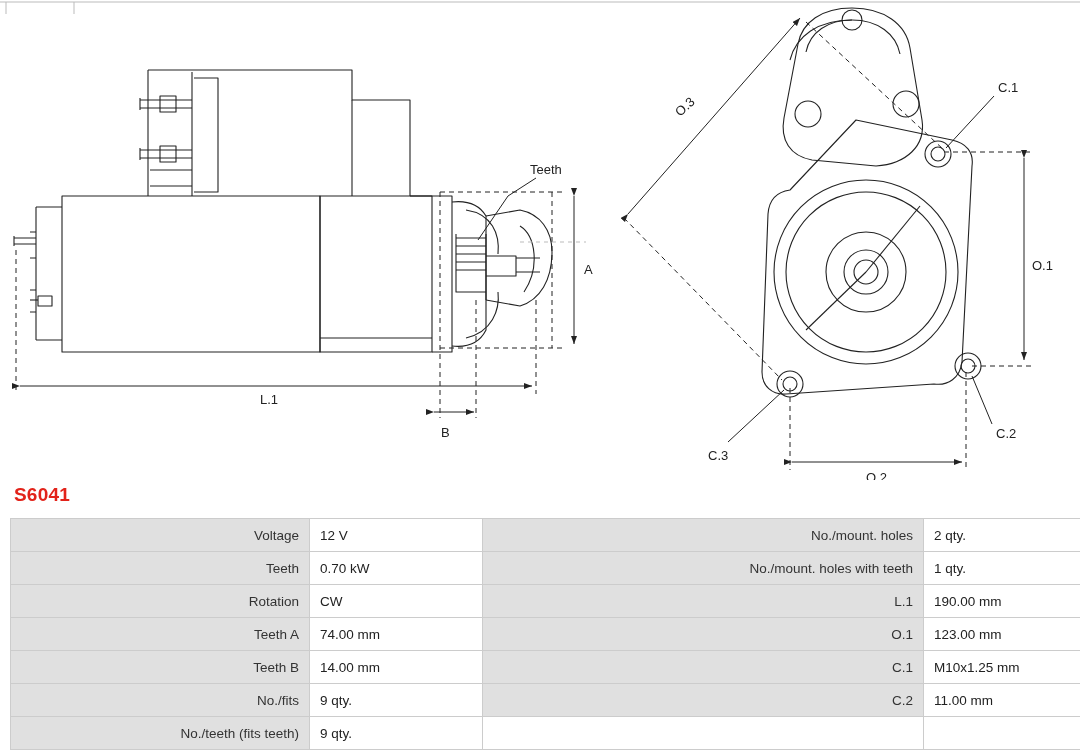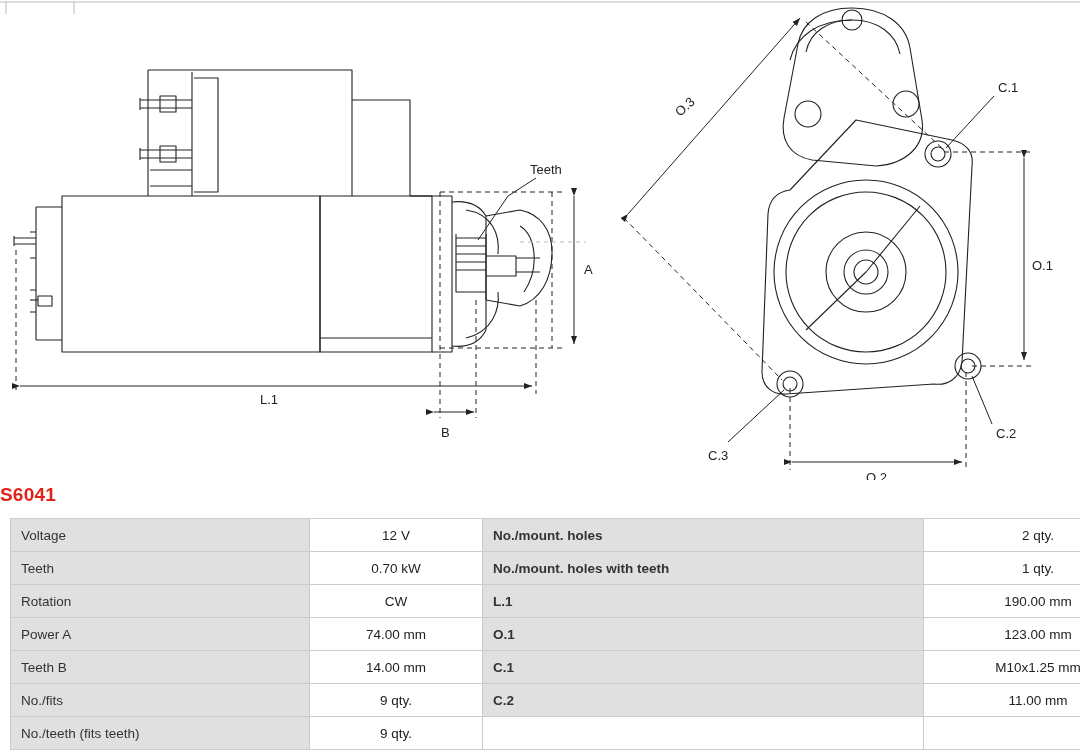--- a/index.html
+++ b/index.html
@@ -22,21 +22,21 @@
   }
   .drawing {
     position: absolute;
     left: 0;
     top: 0;
     width: 1080px;
     height: 480px;
   }
   .part-code {
     position: absolute;
-    left: 0;
+    left: 14px;
     top: 484px;
     font-size: 19px;
     font-weight: bold;
     color: #e2231a;
     letter-spacing: 0.2px;
   }
   .spec-table {
     position: absolute;
     left: 10px;
     top: 518px;
@@ -47,35 +47,35 @@
   .spec-table td {
     border: 1px solid #cccccc;
     height: 32px;
     font-size: 13.5px;
     padding: 0 10px;
     vertical-align: middle;
     background: #ffffff;
   }
   .spec-table td.label {
     background: #e0e0e0;
+    text-align: right;
+    color: #333333;
+  }
+  .spec-table td.value {
+    background: #ffffff;
     text-align: left;
-    color: #333333;
-  }
-  .spec-table td.value {
-    background: #ffffff;
-    text-align: center;
     color: #222222;
   }
   .spec-table td.empty {
     background: #ffffff;
     border: 1px solid #cccccc;
   }
   .col-l-label { width: 278px; }
   .col-l-value { width: 152px; }
-  .col-r-label { width: 420px; font-weight: bold; }
+  .col-r-label { width: 420px; }
   .col-r-value { width: 208px; }
   svg text {
     font-family: "Liberation Sans", sans-serif;
     font-size: 13px;
     fill: #222222;
   }
 </style>
 </head>
 <body>
 
@@ -243,21 +243,21 @@
         <td class="label col-r-label">No./mount. holes with teeth</td>
         <td class="value col-r-value">1 qty.</td>
       </tr>
       <tr>
         <td class="label col-l-label">Rotation</td>
         <td class="value col-l-value">CW</td>
         <td class="label col-r-label">L.1</td>
         <td class="value col-r-value">190.00 mm</td>
       </tr>
       <tr>
-        <td class="label col-l-label">Power A</td>
+        <td class="label col-l-label">Teeth A</td>
         <td class="value col-l-value">74.00 mm</td>
         <td class="label col-r-label">O.1</td>
         <td class="value col-r-value">123.00 mm</td>
       </tr>
       <tr>
         <td class="label col-l-label">Teeth B</td>
         <td class="value col-l-value">14.00 mm</td>
         <td class="label col-r-label">C.1</td>
         <td class="value col-r-value">M10x1.25 mm</td>
       </tr>

